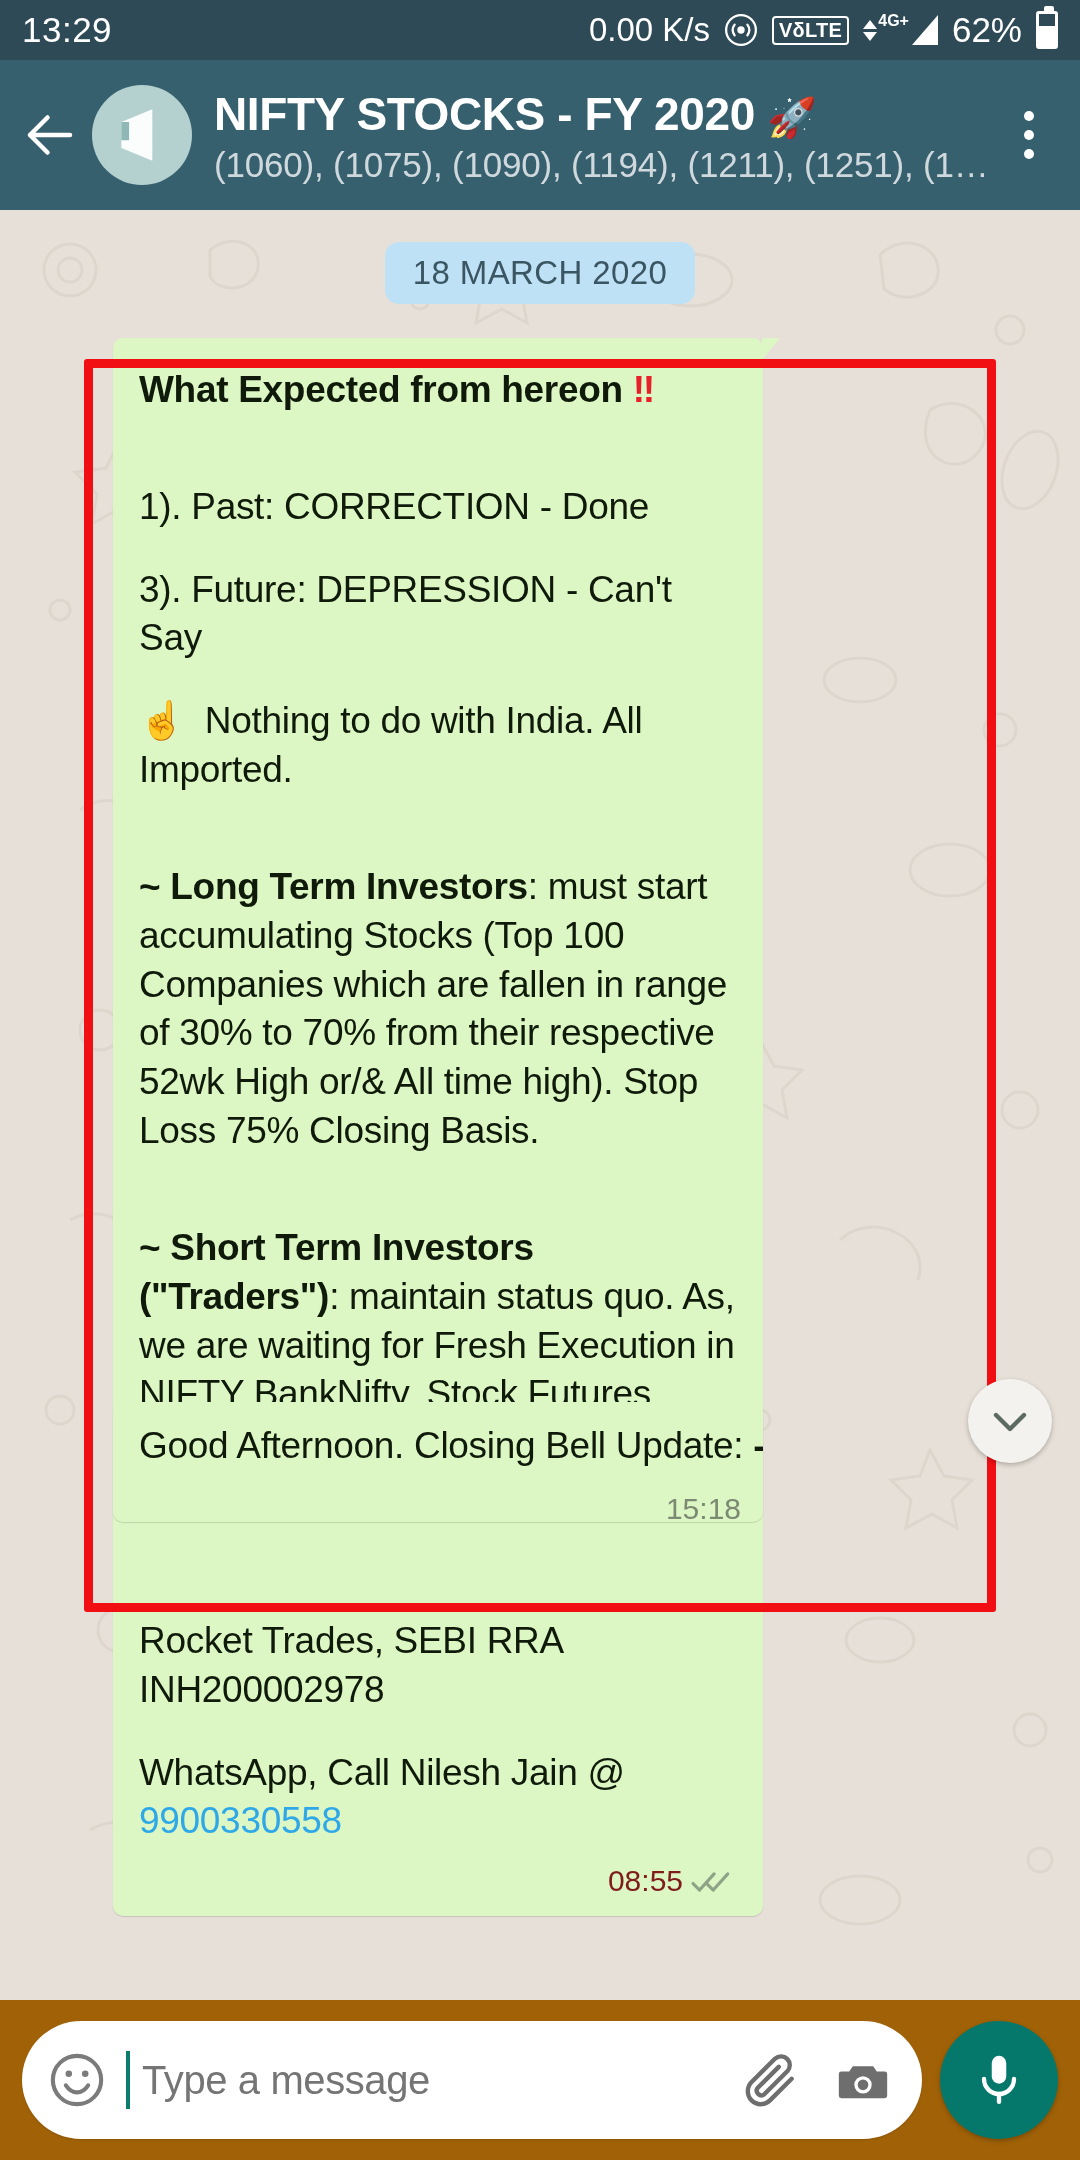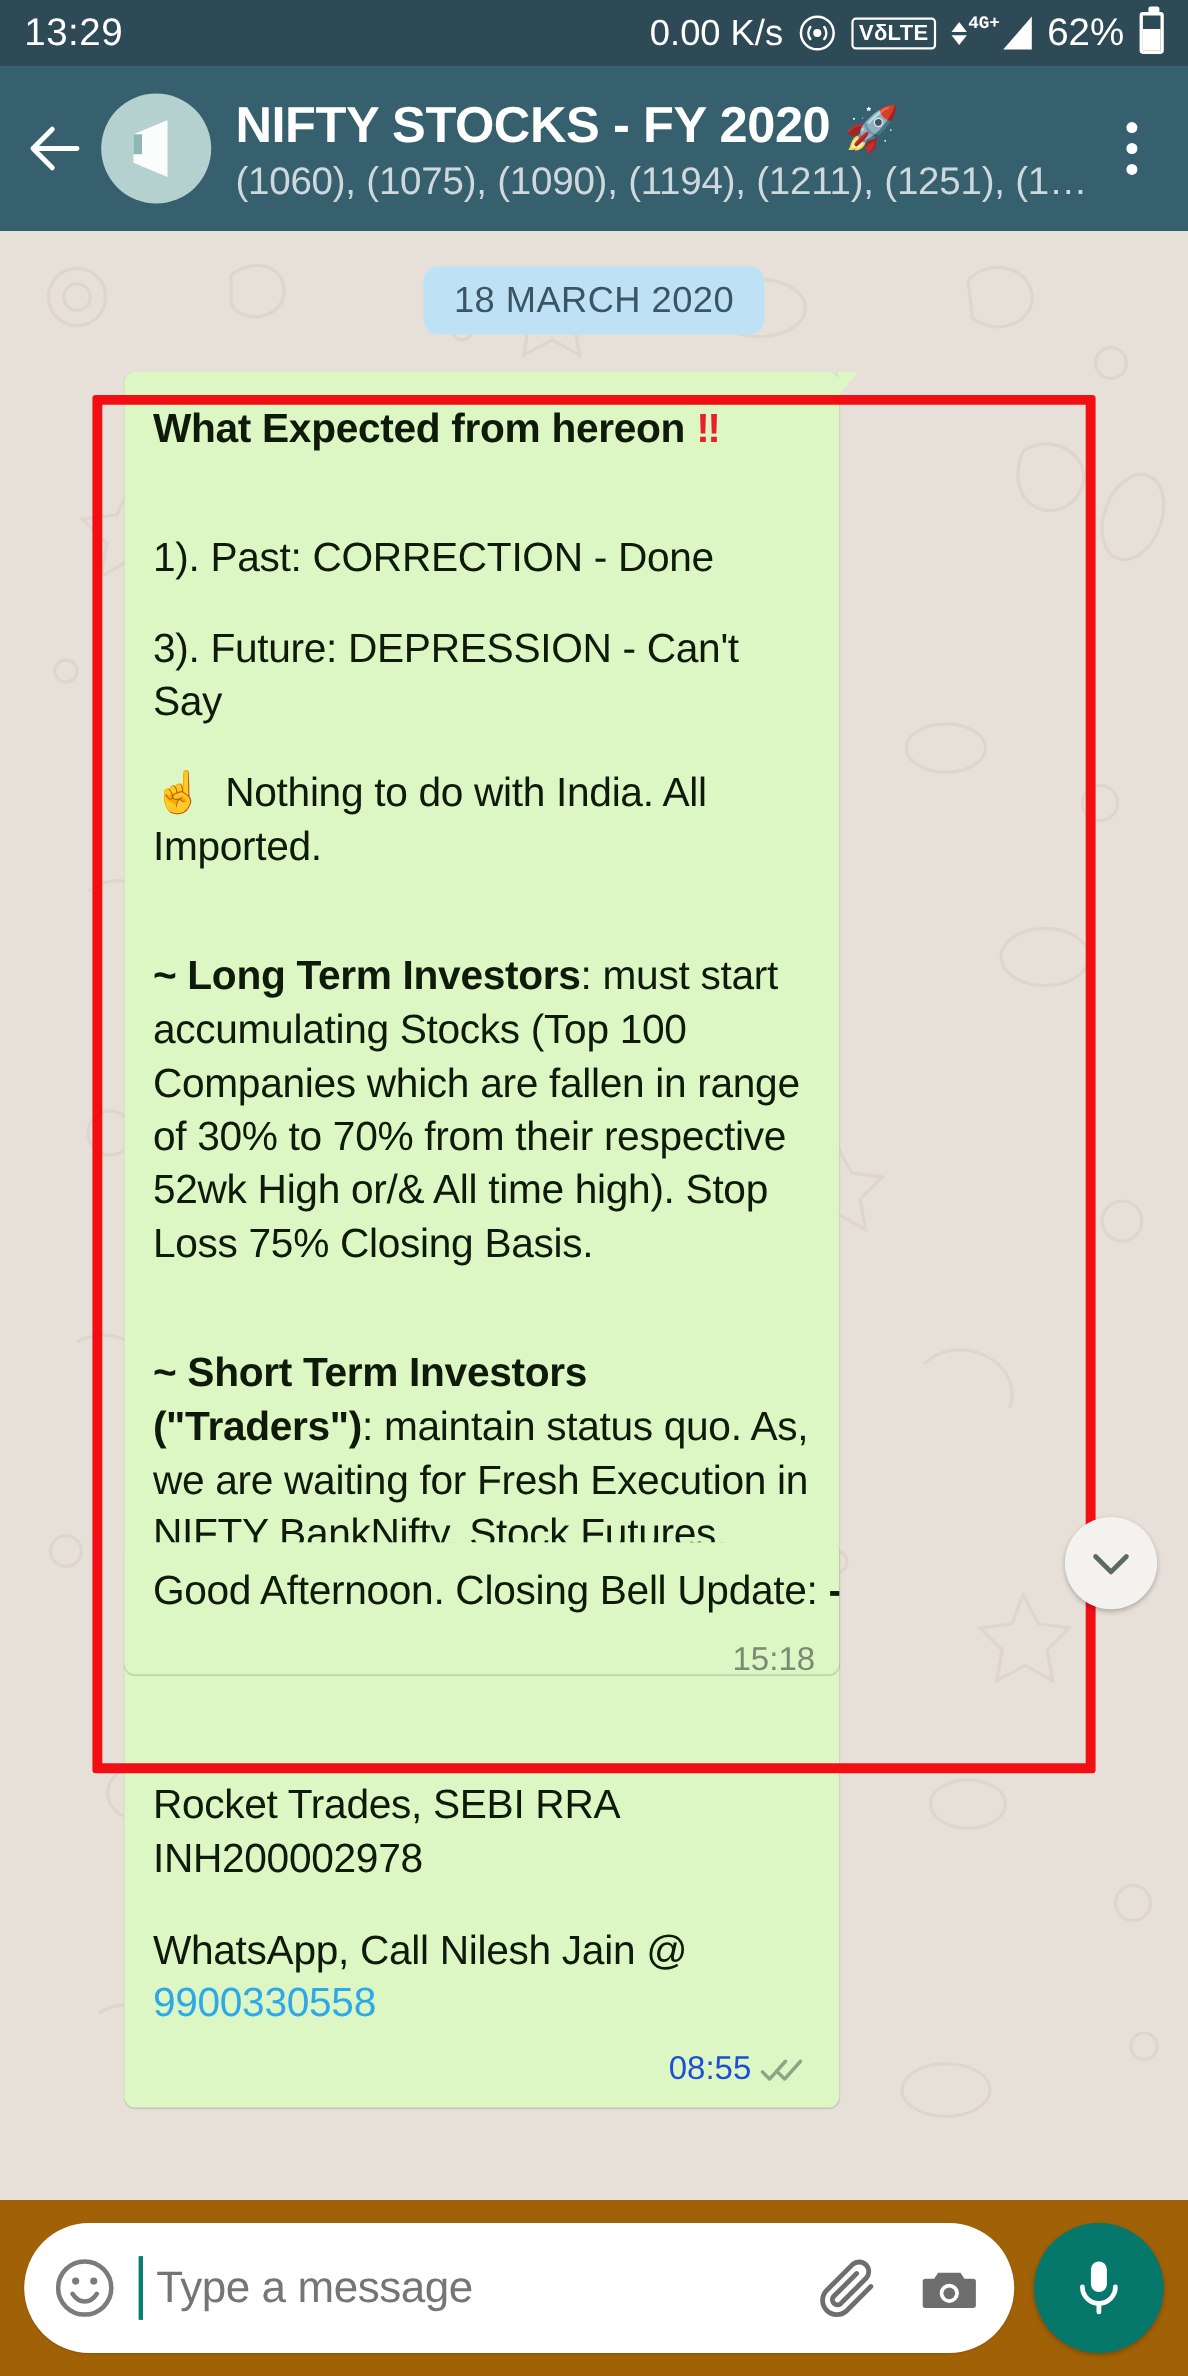--- a/index.html
+++ b/index.html
@@ -46,21 +46,21 @@
   .icon-cast { width: 34px; height: 34px; display:block; }
   .volte-badge {
     border: 2.5px solid #ffffff;
     border-radius: 4px;
     font-size: 20px;
     font-weight: 700;
     padding: 2px 5px 3px 5px;
     letter-spacing: 0.3px;
     line-height: 1;
   }
-  .signal-wrap { display:flex; align-items:center; gap:2px;font-family:Liberation Mono, monospace; }
+  .signal-wrap { display:flex; align-items:center; gap:2px; }
   .sig-arrows { display:flex; flex-direction:column; align-items:center; gap:3px; }
   .tri-up { width:0;height:0;border-left:7px solid transparent;border-right:7px solid transparent;border-bottom:9px solid #fff; }
   .tri-dn { width:0;height:0;border-left:7px solid transparent;border-right:7px solid transparent;border-top:9px solid #fff; }
   .sig-4g { font-size:16px; font-weight:700; position:relative; top:-9px; left:-1px; }
   .sig-bars { width:0;height:0;border-left:26px solid transparent;border-bottom:30px solid #fff; }
   .batt-pct { font-size:35px; font-weight:400; }
   .batt {
     width: 22px; height: 38px;
     border: 3px solid #fff;
     border-radius: 3px;
@@ -196,21 +196,21 @@
   .emoji-bang { color:#e8202a; font-weight:700; letter-spacing:-2px; }
 
   .meta-row {
     display: flex;
     align-items: center;
     justify-content: flex-end;
     gap: 8px;
     margin-top: 18px;
     padding-right: 4px;
   }
-  .meta-time { color:#1d4ed8; font-size: 30px; }
+  .meta-time { color:#7f1d1d; font-size: 30px; }
   .ticks { width: 42px; height: 26px; display:block; }
 
   .bubble-next {
     left: 113px;
     top: 1192px;
     width: 650px;
     padding: 20px 26px 20px 26px;
     overflow: hidden;
     height: 120px;
   }

